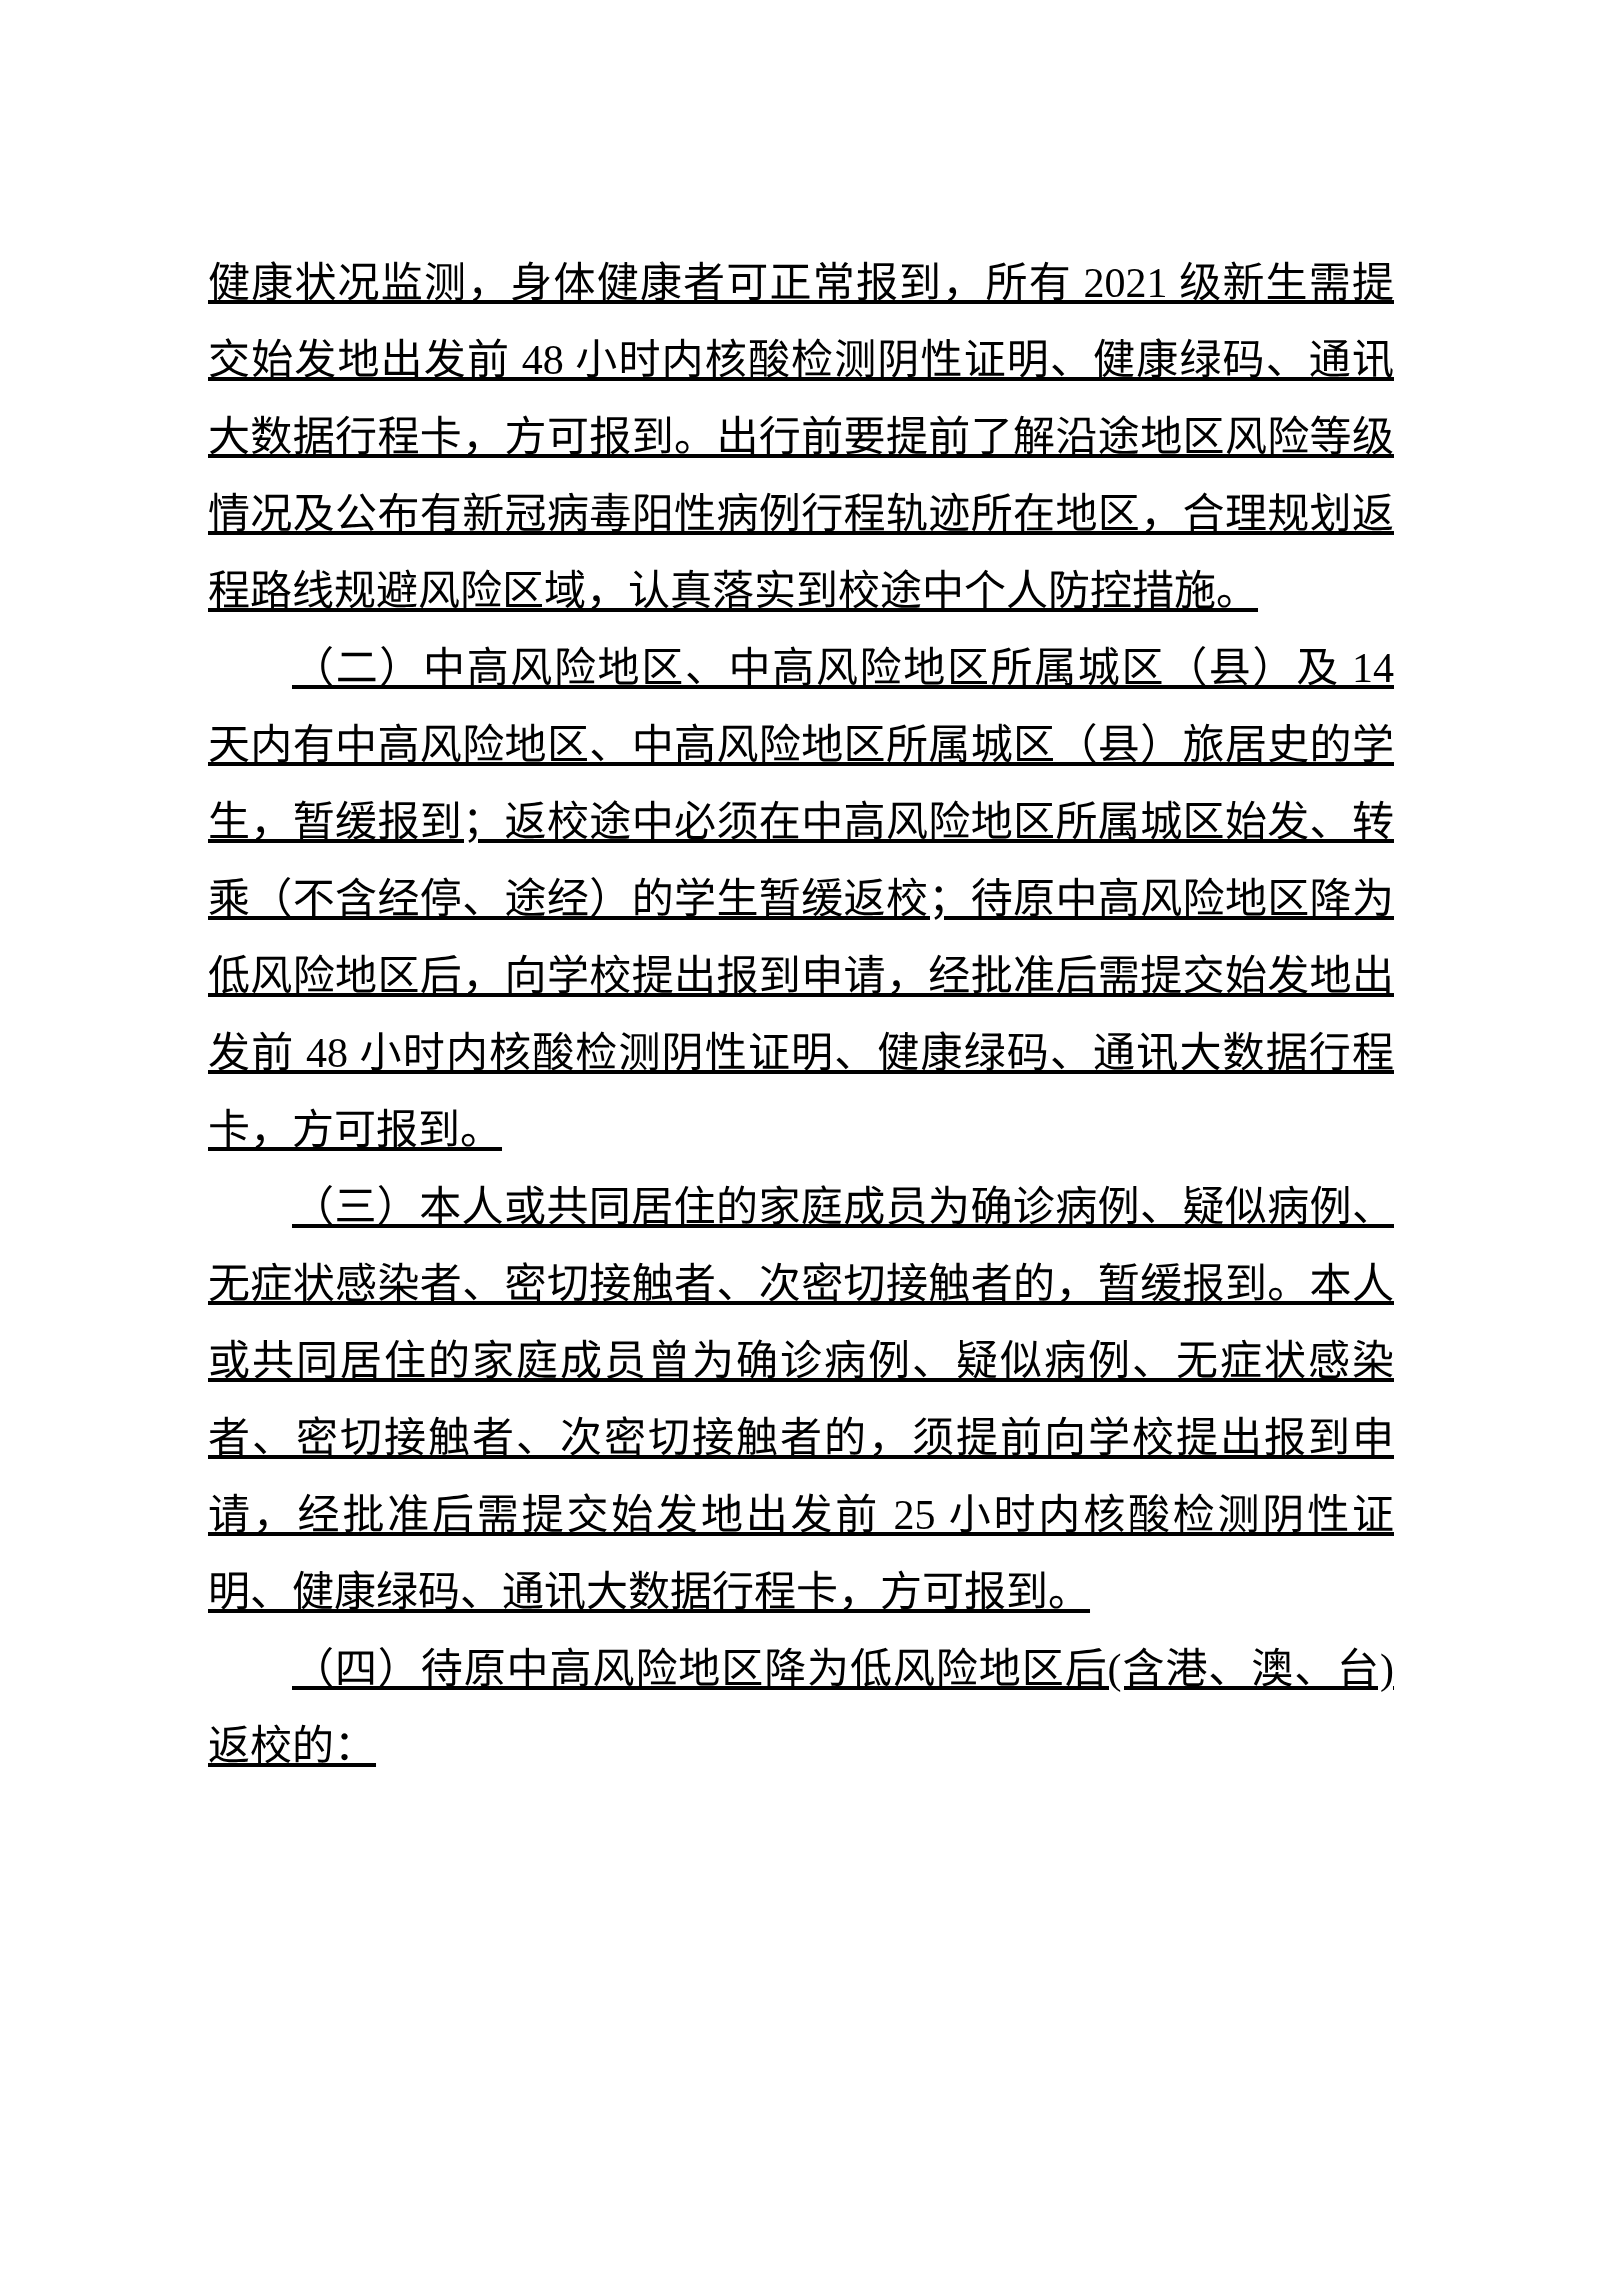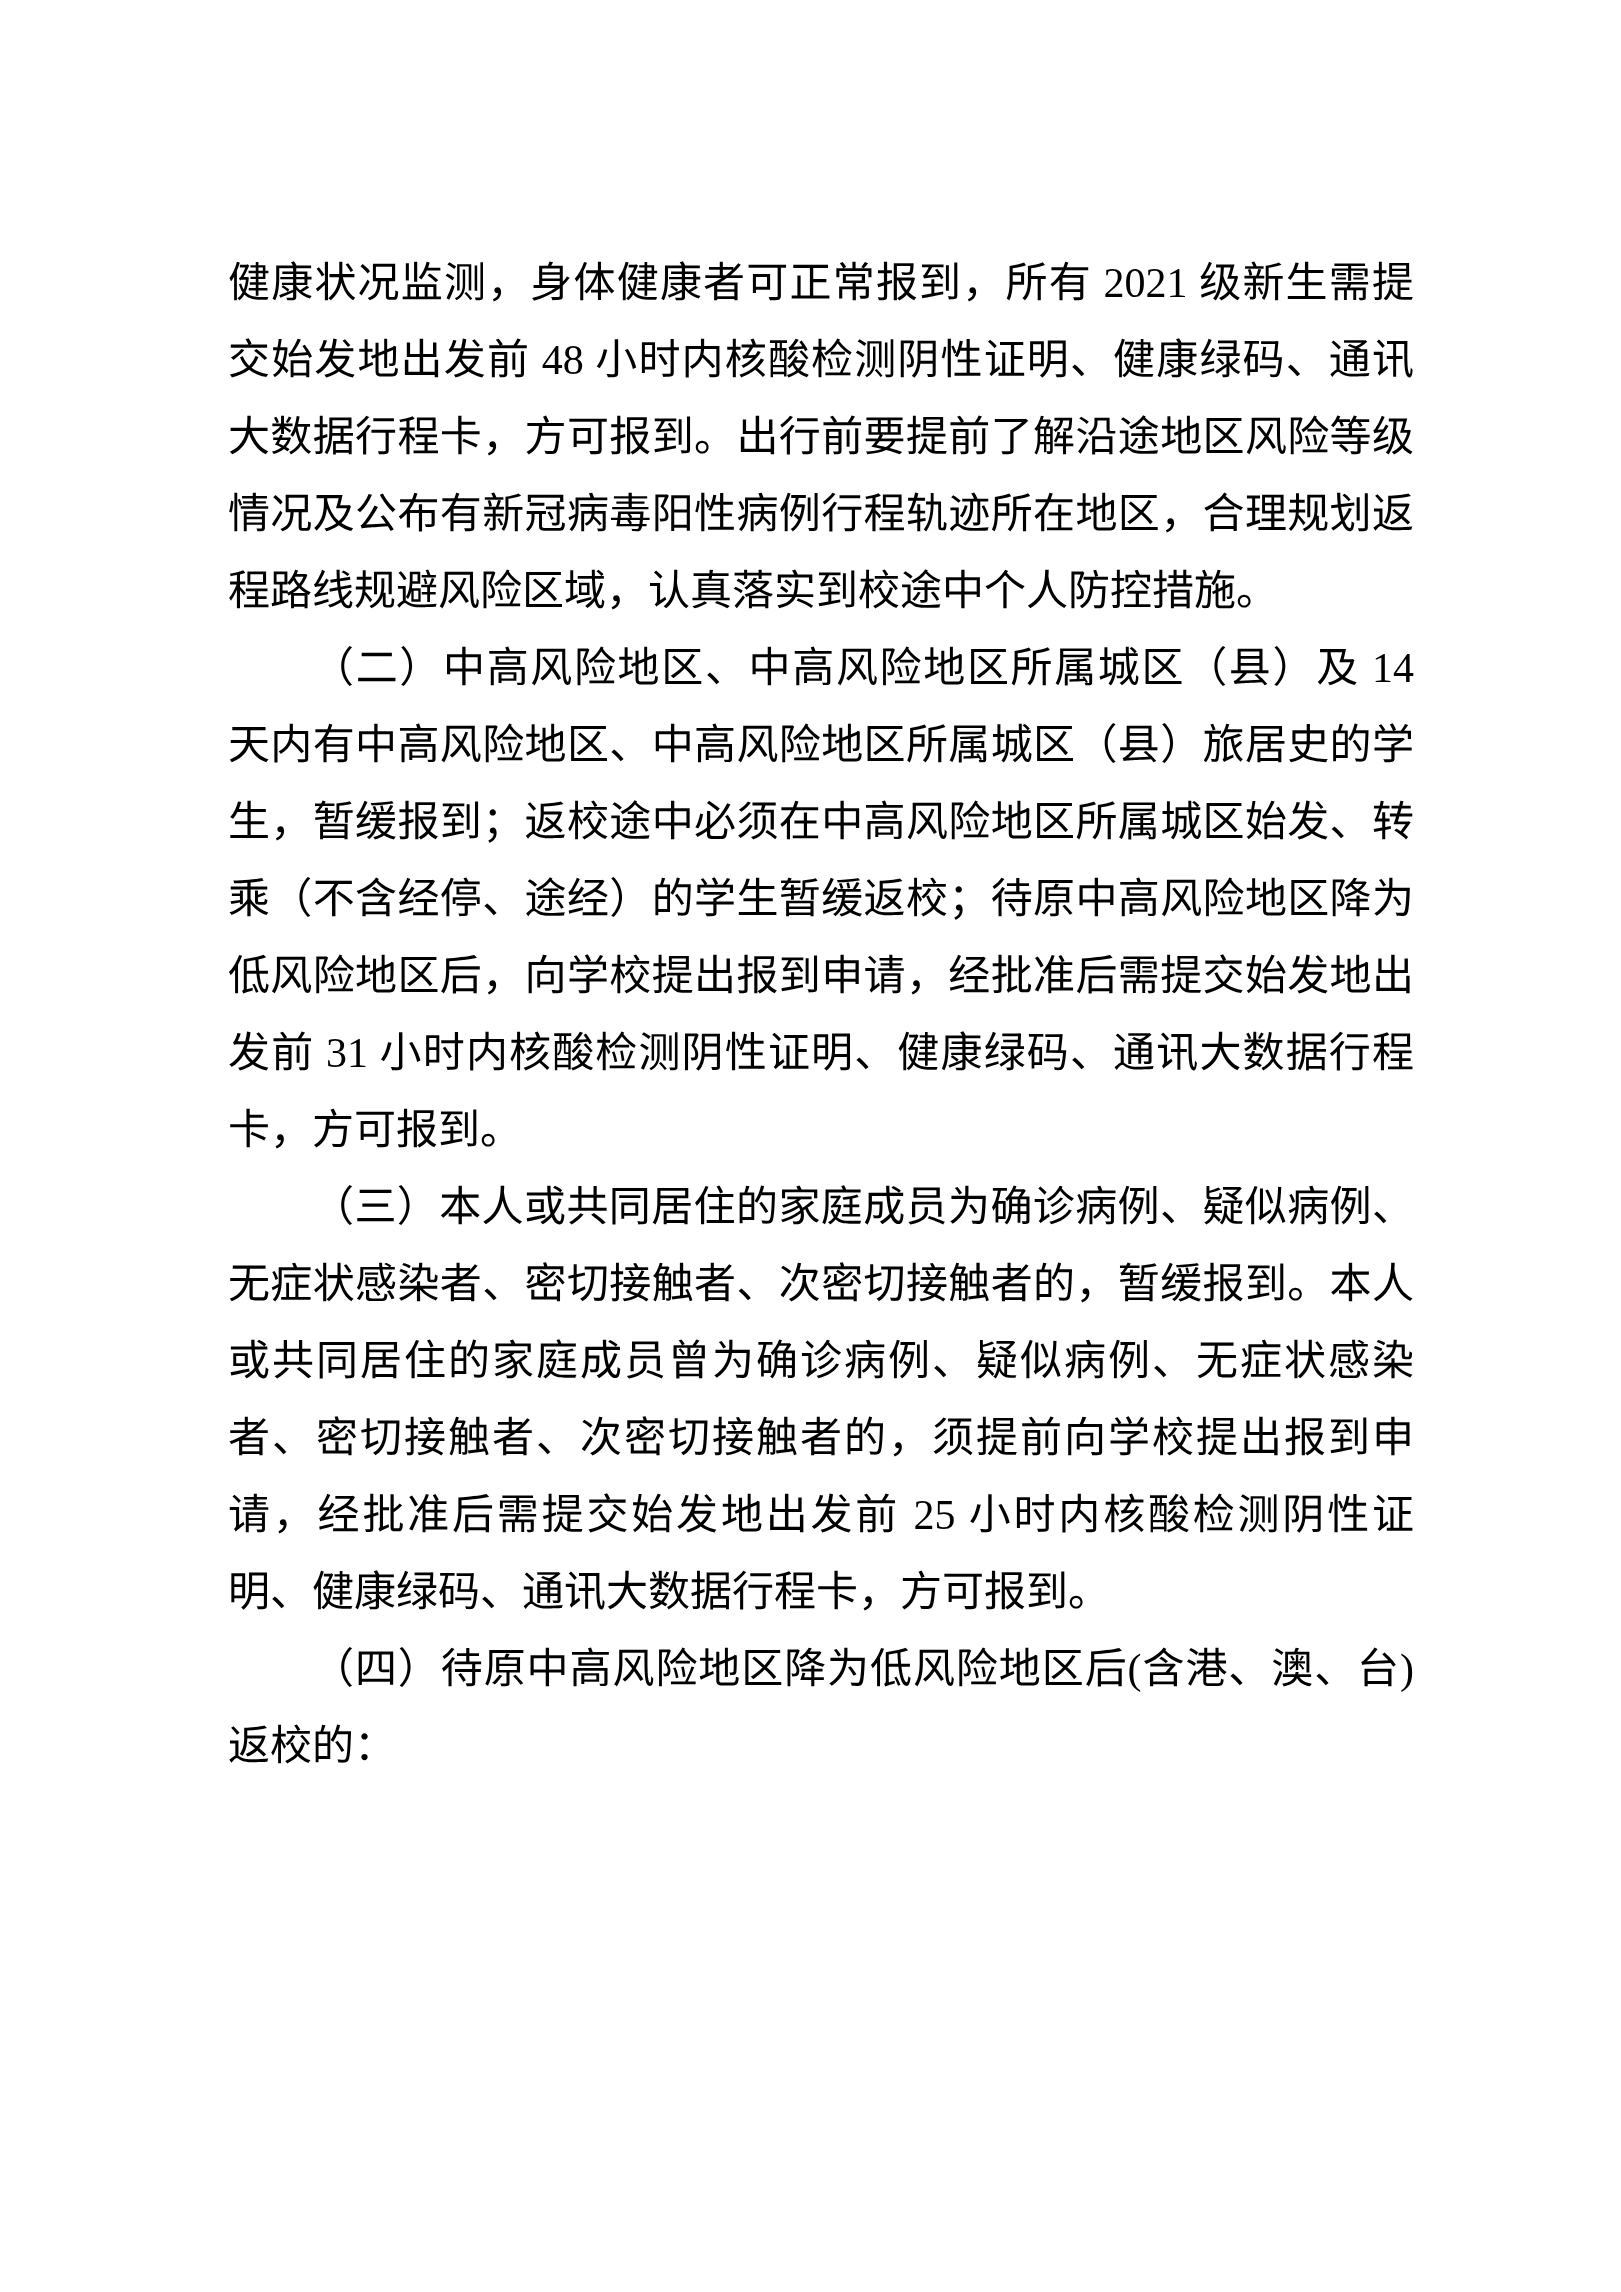--- a/index.html
+++ b/index.html
@@ -9,24 +9,25 @@
   }
   .page {
     position: relative;
     width: 1621px;
     height: 2293px;
     background: #ffffff;
     overflow: hidden;
   }
   .doc-body {
     position: absolute;
-    left: 228px;
+    left: 208px;
     top: 245px;
     width: 1186px;
     color: #000000;
+    text-decoration: underline;
   }
   p.doc-par {
     margin: 0;
     padding: 0;
     font-family: "Liberation Serif", "DejaVu Serif", serif;
     font-size: 42px;
     line-height: 77px;
     text-align: justify;
     text-justify: inter-ideograph;
     word-break: break-all;
@@ -35,18 +36,18 @@
   p.doc-par.indent {
     text-indent: 84px; 
   }
 </style>
 </head>
 <body>
 
 <div class="page">
   <div class="doc-body">
     <p class="doc-par">健康状况监测，身体健康者可正常报到，所有 2021 级新生需提交始发地出发前 48 小时内核酸检测阴性证明、健康绿码、通讯大数据行程卡，方可报到。出行前要提前了解沿途地区风险等级情况及公布有新冠病毒阳性病例行程轨迹所在地区，合理规划返程路线规避风险区域，认真落实到校途中个人防控措施。</p>
-    <p class="doc-par indent">（二）中高风险地区、中高风险地区所属城区（县）及 14 天内有中高风险地区、中高风险地区所属城区（县）旅居史的学生，暂缓报到；返校途中必须在中高风险地区所属城区始发、转乘（不含经停、途经）的学生暂缓返校；待原中高风险地区降为低风险地区后，向学校提出报到申请，经批准后需提交始发地出发前 31 小时内核酸检测阴性证明、健康绿码、通讯大数据行程卡，方可报到。</p>
+    <p class="doc-par indent">（二）中高风险地区、中高风险地区所属城区（县）及 14 天内有中高风险地区、中高风险地区所属城区（县）旅居史的学生，暂缓报到；返校途中必须在中高风险地区所属城区始发、转乘（不含经停、途经）的学生暂缓返校；待原中高风险地区降为低风险地区后，向学校提出报到申请，经批准后需提交始发地出发前 48 小时内核酸检测阴性证明、健康绿码、通讯大数据行程卡，方可报到。</p>
     <p class="doc-par indent">（三）本人或共同居住的家庭成员为确诊病例、疑似病例、无症状感染者、密切接触者、次密切接触者的，暂缓报到。本人或共同居住的家庭成员曾为确诊病例、疑似病例、无症状感染者、密切接触者、次密切接触者的，须提前向学校提出报到申请，经批准后需提交始发地出发前 25 小时内核酸检测阴性证明、健康绿码、通讯大数据行程卡，方可报到。</p>
     <p class="doc-par indent">（四）待原中高风险地区降为低风险地区后(含港、澳、台)返校的：</p>
   </div>
 </div>
 
 
 </body></html>

